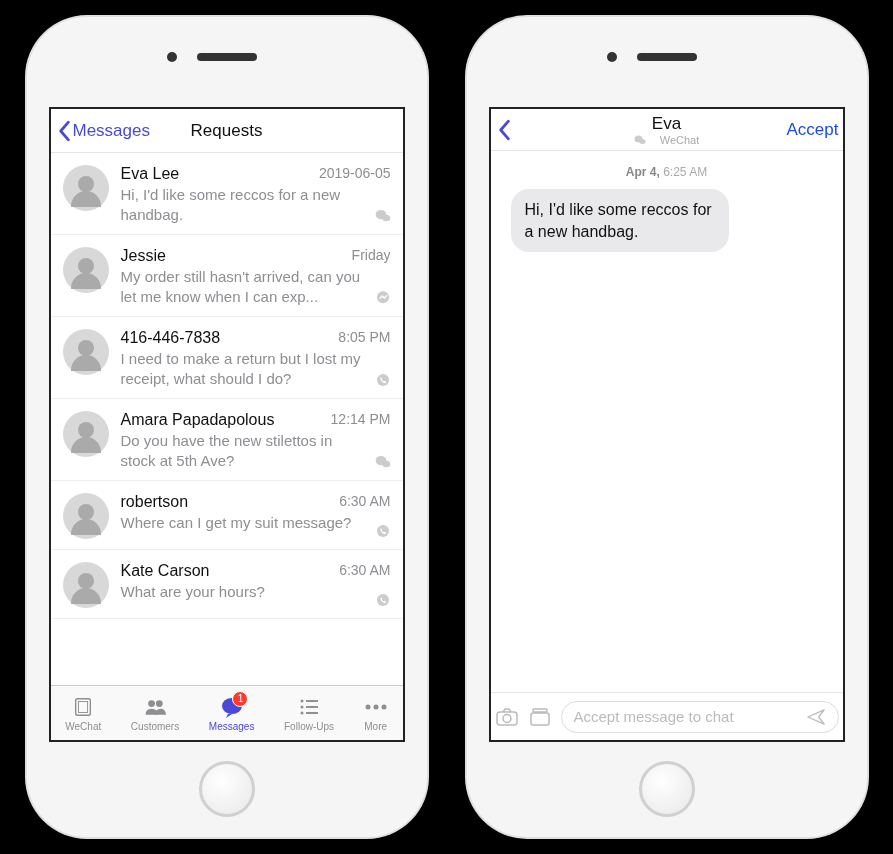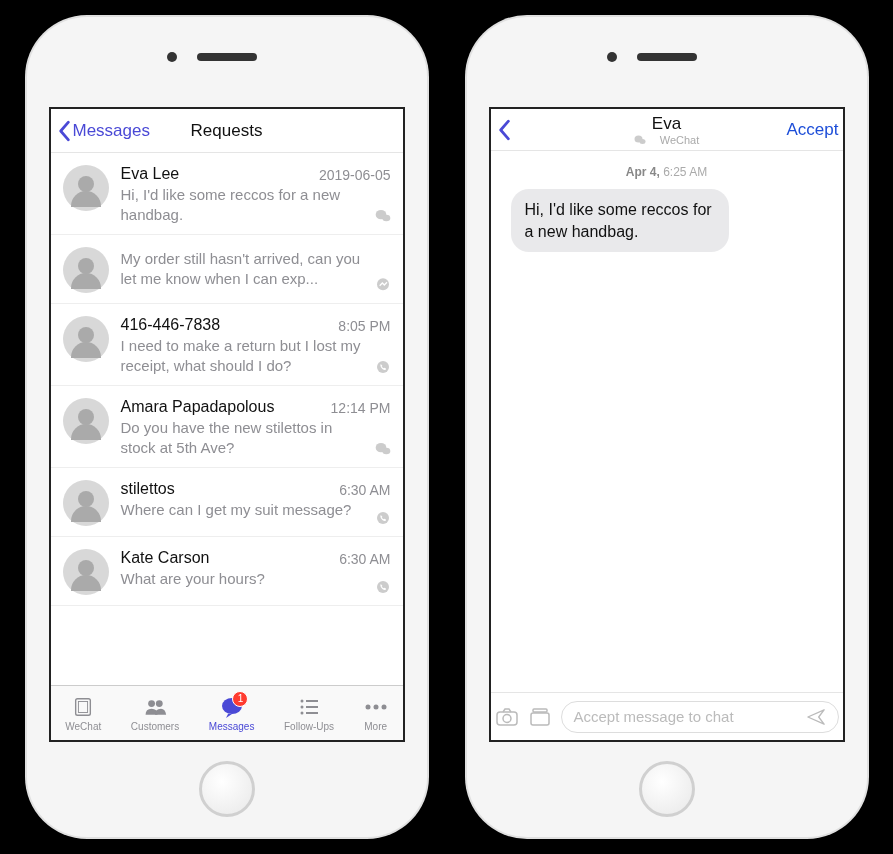--- a/index.html
+++ b/index.html
@@ -73,21 +73,21 @@
   }
   .avatar::before {
     content:""; position:absolute; top:11px; left:50%; transform:translateX(-50%);
     width:16px; height:16px; background:#aaa; border-radius:50%;
   }
   .avatar::after {
     content:""; position:absolute; bottom:4px; left:50%; transform:translateX(-50%);
     width:30px; height:16px; background:#aaa; border-radius:16px 16px 0 0;
   }
   .row-body { flex:1; min-width:0; }
-  .row-top { display:flex; justify-content:space-between; align-items:flex-end; }
+  .row-top { display:flex; justify-content:space-between; align-items:flex-start; }
   .row-name { font-size:16px; color:#111; font-weight:400; }
   .row-time { font-size:14px; color:#8e8e93; }
   .row-preview { font-size:15px; color:#8e8e93; line-height:1.3; margin-top:2px; padding-right:20px; }
   .channel-icon {
     position:absolute; right:12px; bottom:10px; width:16px; height:16px;
     display:flex; align-items:center; justify-content:center;
   }
 
   .tabbar {
     height:55px; border-top:1px solid #ccc; background:#f9f9f9;
@@ -157,20 +157,24 @@
           <div class="channel-icon">
             <svg width="16" height="14" viewBox="0 0 24 20">
               <ellipse cx="9" cy="8" rx="8" ry="7" fill="#ccc"></ellipse>
               <ellipse cx="17" cy="13" rx="6" ry="5" fill="#ccc"></ellipse>
             </svg>
           </div>
         </div>
         <div class="row">
           <div class="avatar"></div>
           <div class="row-body">
+            <div class="row-top">
+              <span class="row-name">Jessie</span>
+              <span class="row-time">Friday</span>
+            </div>
             <div class="row-preview">My order still hasn't arrived, can you let me know when I can exp...</div>
           </div>
           <div class="channel-icon">
             <svg width="16" height="16" viewBox="0 0 24 24">
               <circle cx="12" cy="11" r="9" fill="#ccc"></circle>
               <path d="M7 13 l4-4 3 3 4-4" stroke="#fff" stroke-width="2" fill="none"></path>
             </svg>
           </div>
         </div>
         <div class="row">
@@ -202,21 +206,21 @@
             <svg width="16" height="14" viewBox="0 0 24 20">
               <ellipse cx="9" cy="8" rx="8" ry="7" fill="#ccc"></ellipse>
               <ellipse cx="17" cy="13" rx="6" ry="5" fill="#ccc"></ellipse>
             </svg>
           </div>
         </div>
         <div class="row">
           <div class="avatar"></div>
           <div class="row-body">
             <div class="row-top">
-              <span class="row-name">stilettos</span>
+              <span class="row-name">robertson</span>
               <span class="row-time">6:30 AM</span>
             </div>
             <div class="row-preview">Where can I get my suit message?</div>
           </div>
           <div class="channel-icon">
             <svg width="16" height="16" viewBox="0 0 24 24">
               <circle cx="12" cy="12" r="9" fill="#ccc"></circle>
               <path d="M9 8 q-1 0 -1 1 q0 4 3 6 q3 2 5 1 q1 -1 0 -2 l-2 -1 q-1 0 -1 1 q-2 -1 -3 -3 q1 0 1 -1 z" fill="#fff"></path>
             </svg>
           </div>

